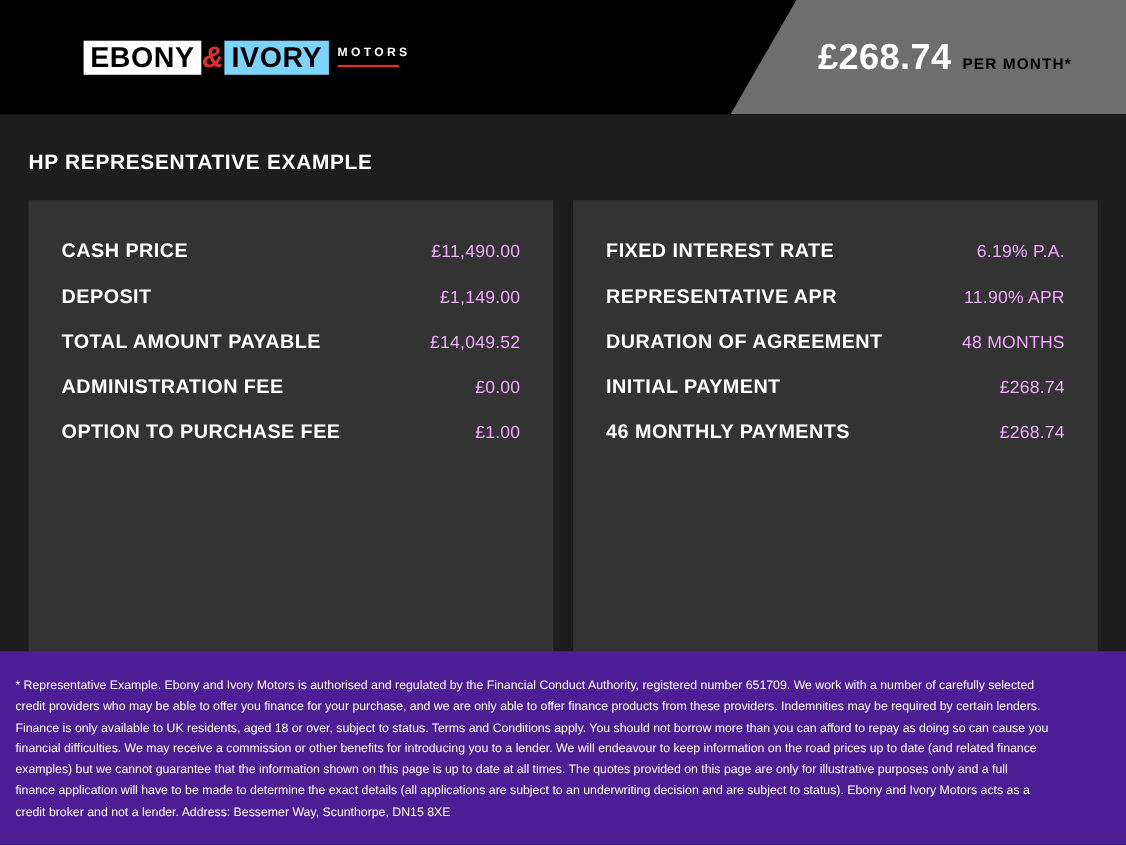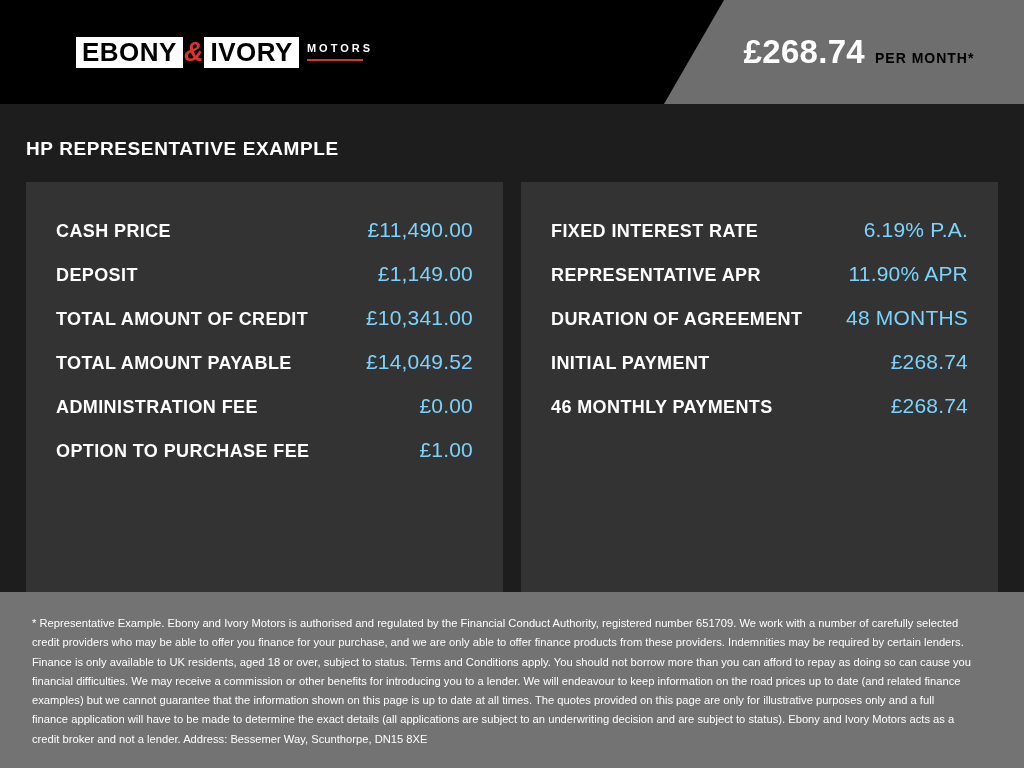--- a/index.html
+++ b/index.html
@@ -25,21 +25,21 @@
   .logo-ebony {
     background:#ffffff; color:#000000;
     font-weight:bold; font-size:26px; letter-spacing:0.5px;
     padding:2px 6px 3px 6px; line-height:1;
   }
   .logo-amp {
     color:#e03030; font-weight:bold; font-size:27px; line-height:1;
     padding:0 1px; font-style:italic;
   }
   .logo-ivory {
-    background:#ffffff; color:#000000;
+    background:#7dd3fc; color:#000000;
     font-weight:bold; font-size:26px; letter-spacing:0.5px;
     padding:2px 6px 3px 6px; line-height:1;
   }
   .logo-motors-wrap {
     margin-left:8px; display:flex; flex-direction:column; justify-content:center;
   }
   .logo-motors {
     color:#ffffff; font-size:11px; font-weight:bold; letter-spacing:3px; line-height:1;
   }
   .logo-rule { margin-top:5px; width:56px; height:2px; background:#e03030; }
@@ -74,28 +74,28 @@
   }
   .row {
     display:flex; align-items:baseline; justify-content:space-between;
     padding:10px 4px 10px 4px;
   }
   .row-label {
     color:#ffffff; font-size:18px; font-weight:bold; letter-spacing:0.4px;
     text-transform:uppercase;
   }
   .row-value {
-    color:#7dd3fc; font-size:21px; font-weight:normal; letter-spacing:0.2px;
+    color:#f0abfc; font-size:16px; font-weight:normal; letter-spacing:0.2px;
     text-align:center; white-space:nowrap;
   }
 
   
   .footer {
     position:absolute; left:0; right:0; bottom:0; top:592px;
-    background:#737373; padding:22px 26px 0 32px;
+    background:#4c1d95; padding:22px 26px 0 14px;
   }
   .footer p {
     color:#ffffff; font-size:11.2px; line-height:1.72; text-align:left;
     max-width:940px;
   }
 </style>
 </head>
 <body>
 
 <div class="page">
@@ -129,24 +129,20 @@
 
     <div class="panel">
 
       <div class="row">
         <span class="row-label">CASH PRICE</span>
         <span class="row-value">£11,490.00</span>
       </div>
       <div class="row">
         <span class="row-label">DEPOSIT</span>
         <span class="row-value">£1,149.00</span>
-      </div>
-      <div class="row">
-        <span class="row-label">TOTAL AMOUNT OF CREDIT</span>
-        <span class="row-value">£10,341.00</span>
       </div>
       <div class="row">
         <span class="row-label">TOTAL AMOUNT PAYABLE</span>
         <span class="row-value">£14,049.52</span>
       </div>
       <div class="row">
         <span class="row-label">ADMINISTRATION FEE</span>
         <span class="row-value">£0.00</span>
       </div>
       <div class="row">

